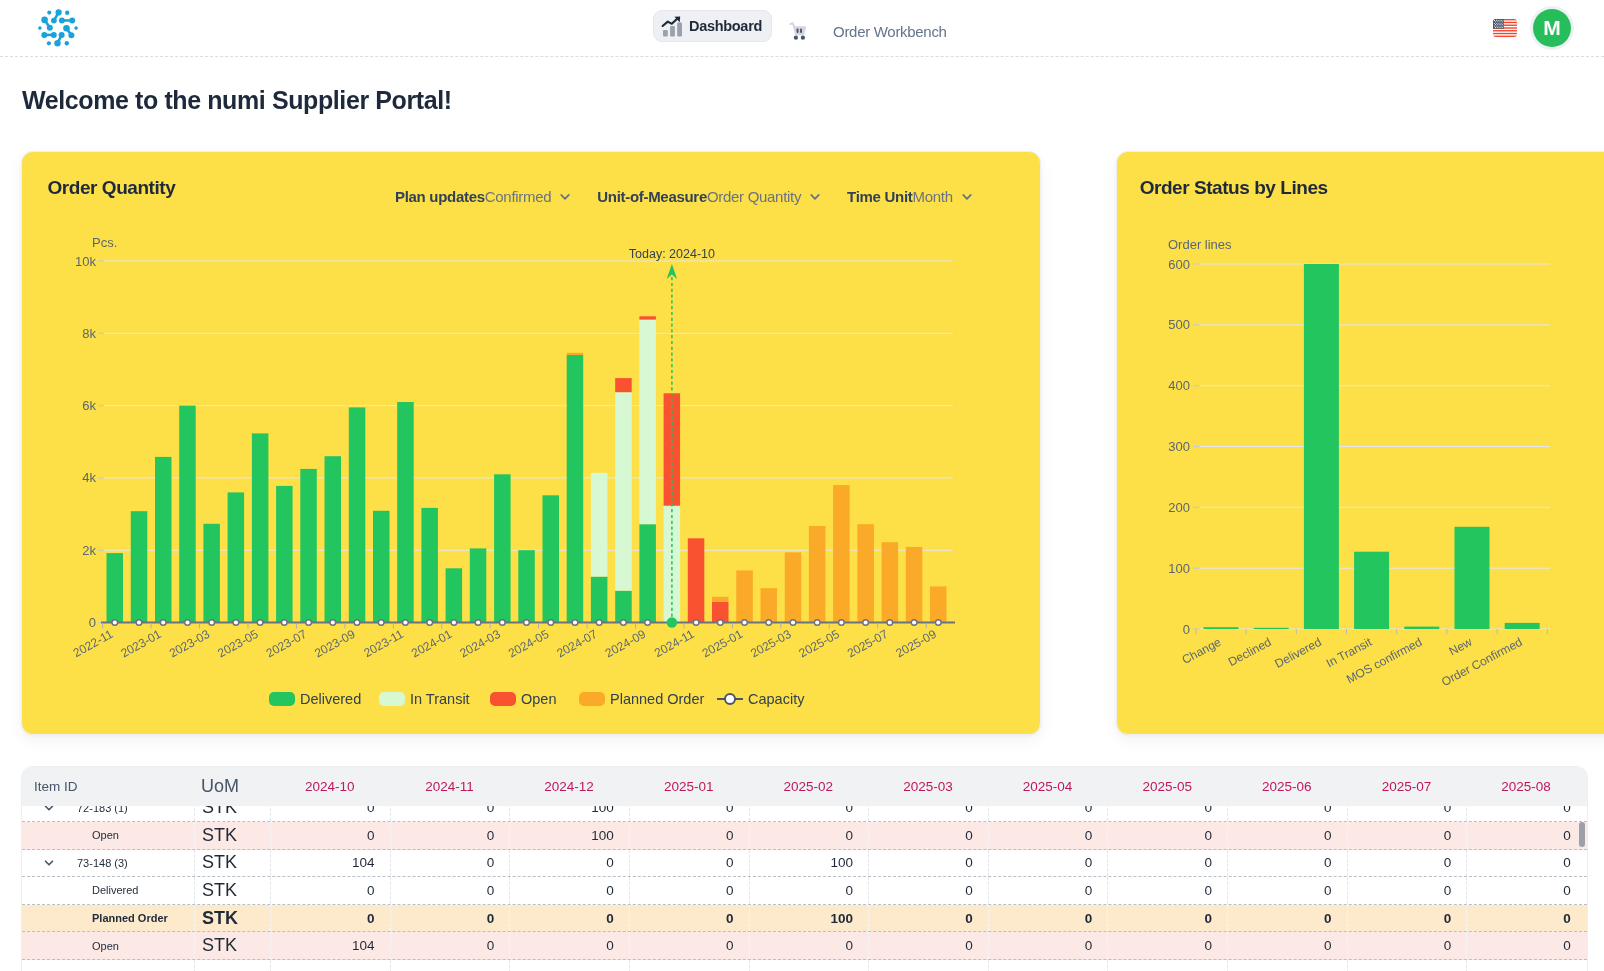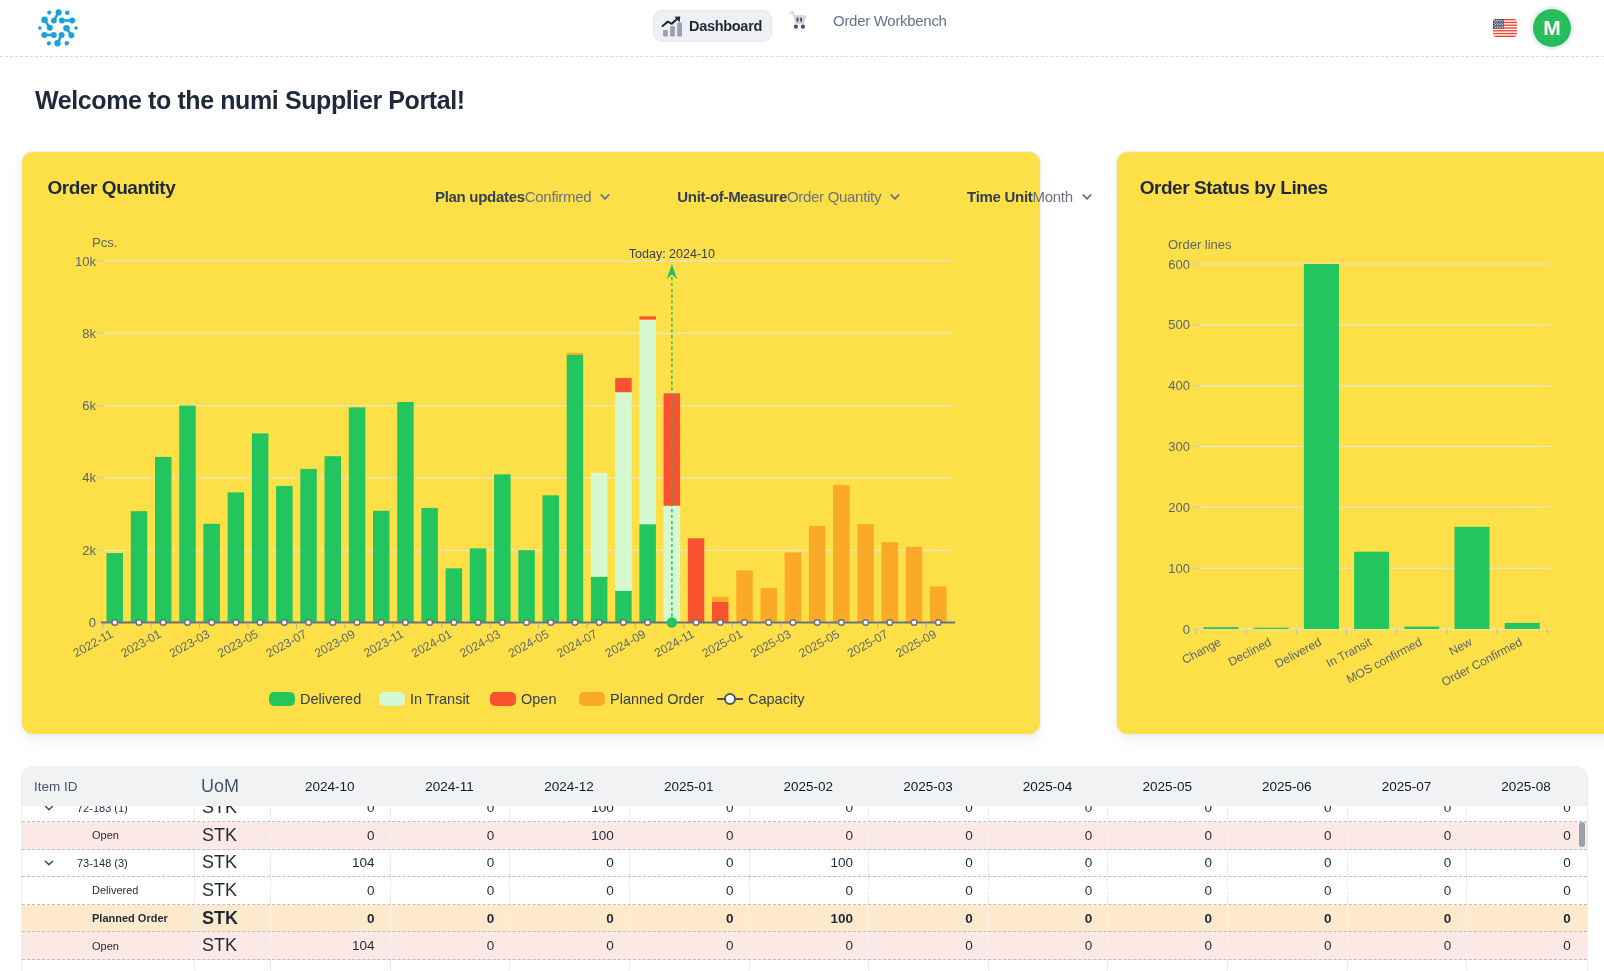--- a/index.html
+++ b/index.html
@@ -1,56 +1,56 @@
 <!DOCTYPE html>
 <html><head><meta charset="utf-8">
 <style>
 * { margin:0; padding:0; box-sizing:border-box; }
 html,body { width:1604px; height:971px; overflow:hidden; background:#fff;
   font-family:"Liberation Sans", sans-serif; position:relative; }
 .hdr { position:absolute; left:0; top:0; width:1604px; height:57px;
   border-bottom:1px dashed #d9dde2; background:#fff; }
 .logo { position:absolute; left:36px; top:7px; }
-.tabs { position:absolute; left:653px; top:10px; display:flex; align-items:flex-start; }
+.tabs { position:absolute; left:653px; top:10px; display:flex; align-items:flex-end; }
 .tab1 { display:flex; align-items:center; gap:5px; background:#eef0f3; border:1px solid #e4e7ec;
   border-radius:9px; padding:4px 9px 4px 7px; height:32px; }
 .tab1 span { font-size:14.5px; font-weight:700; color:#1f2937; letter-spacing:-.3px; }
 .tab2 { display:flex; align-items:center; gap:24px; margin-left:16px; }
 .tab2 span { font-size:15px; color:#64748b; letter-spacing:-.3px; }
 .flag { position:absolute; left:1493px; top:19px; }
 .avatar { position:absolute; left:1533px; top:9px; width:38px; height:38px; border-radius:50%;
   background:#27bd5b; color:#fff; font-size:21px; font-weight:700; display:flex; align-items:center;
   justify-content:center; box-shadow:0 0 0 3px #edf1f6; }
 h1 { position:absolute; left:22px; top:86px; font-size:25px; font-weight:700; color:#1e293b;
-  letter-spacing:-.4px;margin-left:13px; }
+  letter-spacing:-.4px; }
 .card { position:absolute; background:#fde047; border:1px solid #eef0f3; border-radius:12px;
   box-shadow:0 6px 16px rgba(15,23,42,.05), 0 1px 3px rgba(15,23,42,.04); }
 .cardL { left:21px; top:151px; width:1020px; height:584px; }
 .cardR { left:1116px; top:151px; width:520px; height:584px;text-align:center; }
 .ct { position:absolute; font-size:19px; font-weight:700; color:#1e293b; letter-spacing:-.45px; line-height:19px; }
 .ctl { left:25.5px; top:26px; }
 .ctr { left:22.7px; top:26px; }
 .filters { position:absolute; left:373px; top:36px; display:flex; align-items:center; font-size:15px; letter-spacing:-0.3px; white-space:nowrap; width:660px; }
-.fl { font-weight:700; color:#334155; flex:0 0 auto;margin-left:40px; }
+.fl { font-weight:700; color:#334155; flex:0 0 auto; }
 .fv { color:#6b7280; margin-left:0; display:flex; align-items:center; flex:0 0 auto; }
 .fgap { width:26px; flex:0 0 auto; }
 svg text { font-family:"Liberation Sans", sans-serif; }
 .tblwrap { position:absolute; left:21px; top:766px; width:1567px; height:205px; overflow:hidden;
   border-radius:12px 12px 0 0; border:1px solid #eceef2; border-bottom:none; background:#fff; }
 .tr { display:flex; height:27.6px; align-items:center; border-bottom:1px dashed #b9bfc7; }
 .thead { position:absolute; left:0; top:0; width:100%; height:39px; background:#f1f2f4;
   display:flex; align-items:center; z-index:3; border-bottom:none; }
 .tbody { position:absolute; left:0; top:27.4px; width:100%; }
 .c { flex:0 0 auto; overflow:hidden; white-space:nowrap; }
 .item { width:172px; display:flex; align-items:center; padding-left:21px; font-size:11px; color:#1f2937; }
 .item.sub { padding-left:70px; }
 .uom { width:76px; padding-left:7px; font-size:18px; color:#1f2937; border-left:1px dashed #e2e5e9; height:100%; display:flex; align-items:center; }
 .n { width:119.64px; text-align:right; padding-right:15px; font-size:13.5px; color:#1f2937;
   border-left:1px dashed #e2e5e9; height:100%; display:flex; align-items:center; justify-content:flex-end; }
-.hn { width:119.64px; text-align:center; font-size:13.5px; color:#0f172a; font-weight:400; }
+.hn { width:119.64px; text-align:center; font-size:13.5px; color:#be185d; font-weight:400; }
 .thead .item { font-size:13.5px; color:#475569; padding-left:12px; }
 .thead .uom { color:#475569; border-left:none; }
 .b { font-weight:700; }
 .pink { background:#fce8e5; }
 .orange { background:#fde9cc; }
 .orange .item { font-weight:700; }
 .pink .uom, .pink .n, .orange .uom, .orange .n { border-left-color:#f4f6f8; }
 .sbar { position:absolute; right:2px; top:55px; width:6px; height:25px; background:#9aa1ab; border-radius:3px; z-index:4; }
 </style></head>
 <body>

